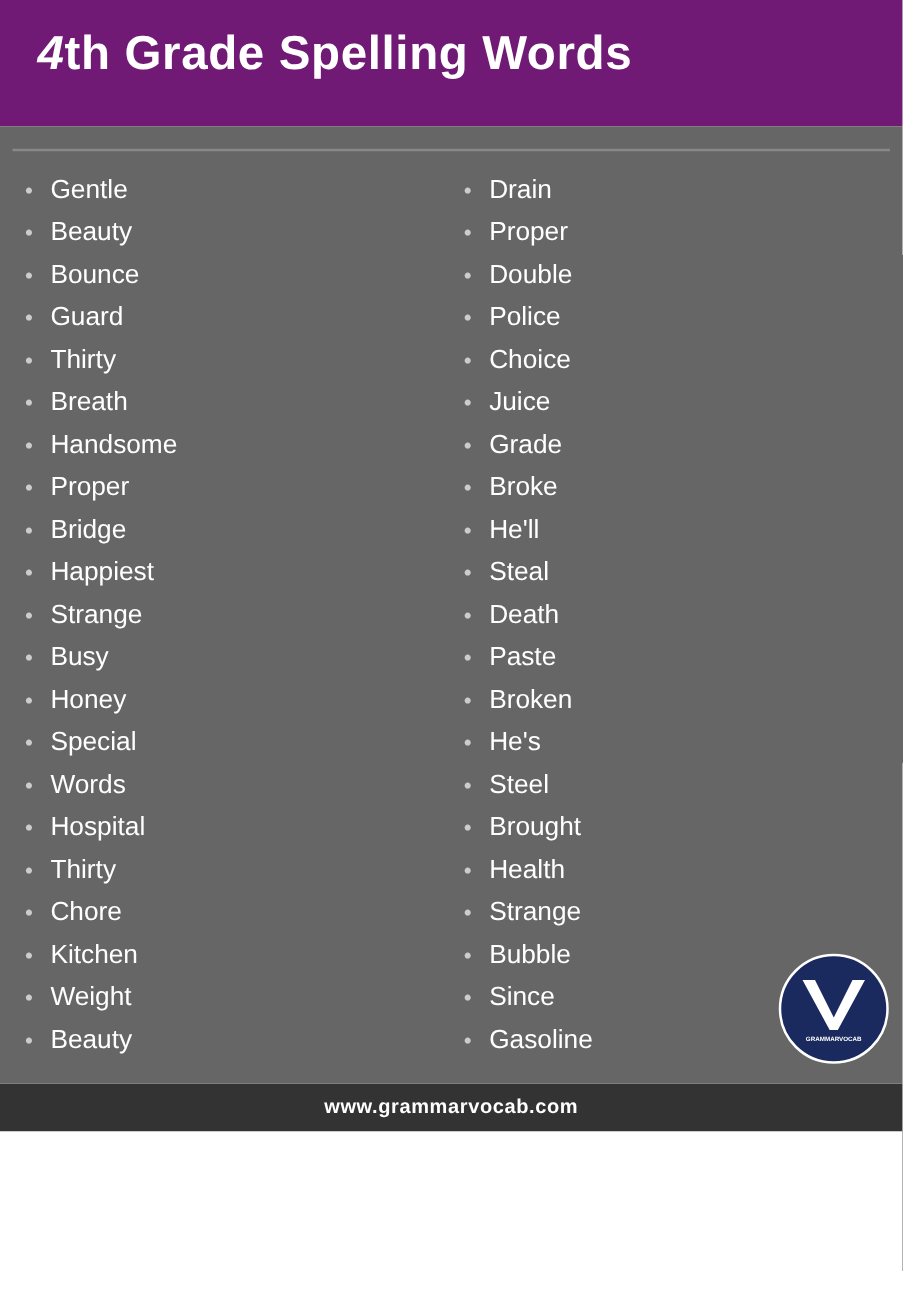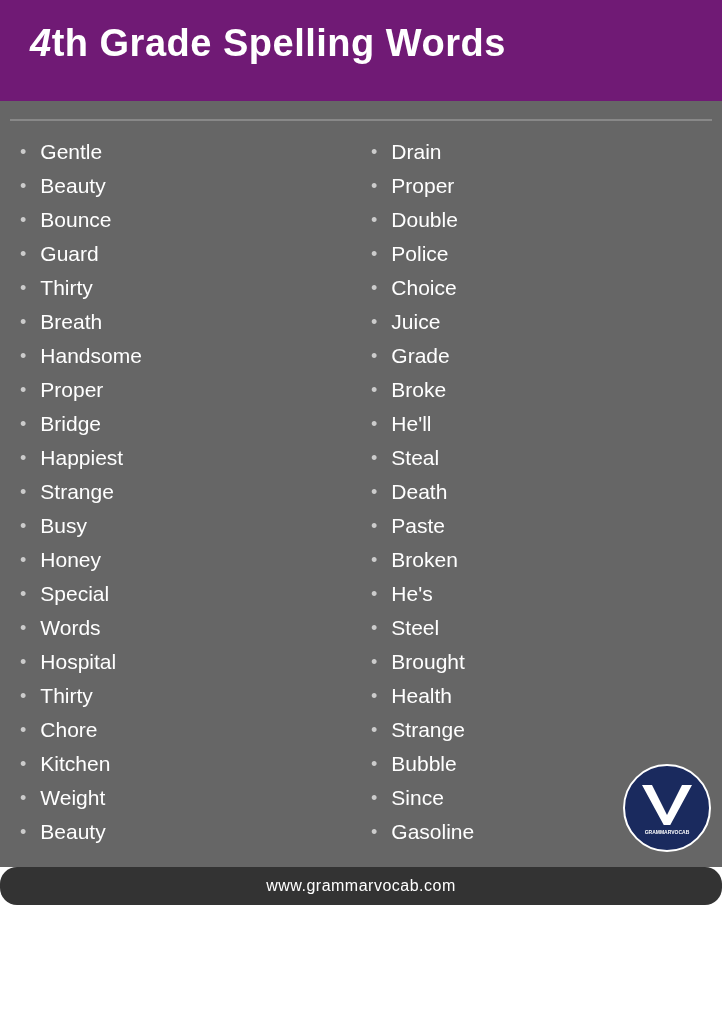--- a/index.html
+++ b/index.html
@@ -77,23 +77,22 @@
       margin-right: 14px;
       flex-shrink: 0;
     }
 
     .footer {
       background: #333333;
       text-align: center;
       padding: 10px 0;
       color: #ffffff;
       font-size: 16px;
-      font-weight: normal;
+      font-weight: bold;
       letter-spacing: 0.5px;
-      border-radius: 17px;
     }
 
     
     .logo-overlay {
       position: absolute;
       bottom: 10px;
       right: 10px;
     }
 
     .content-wrapper {

